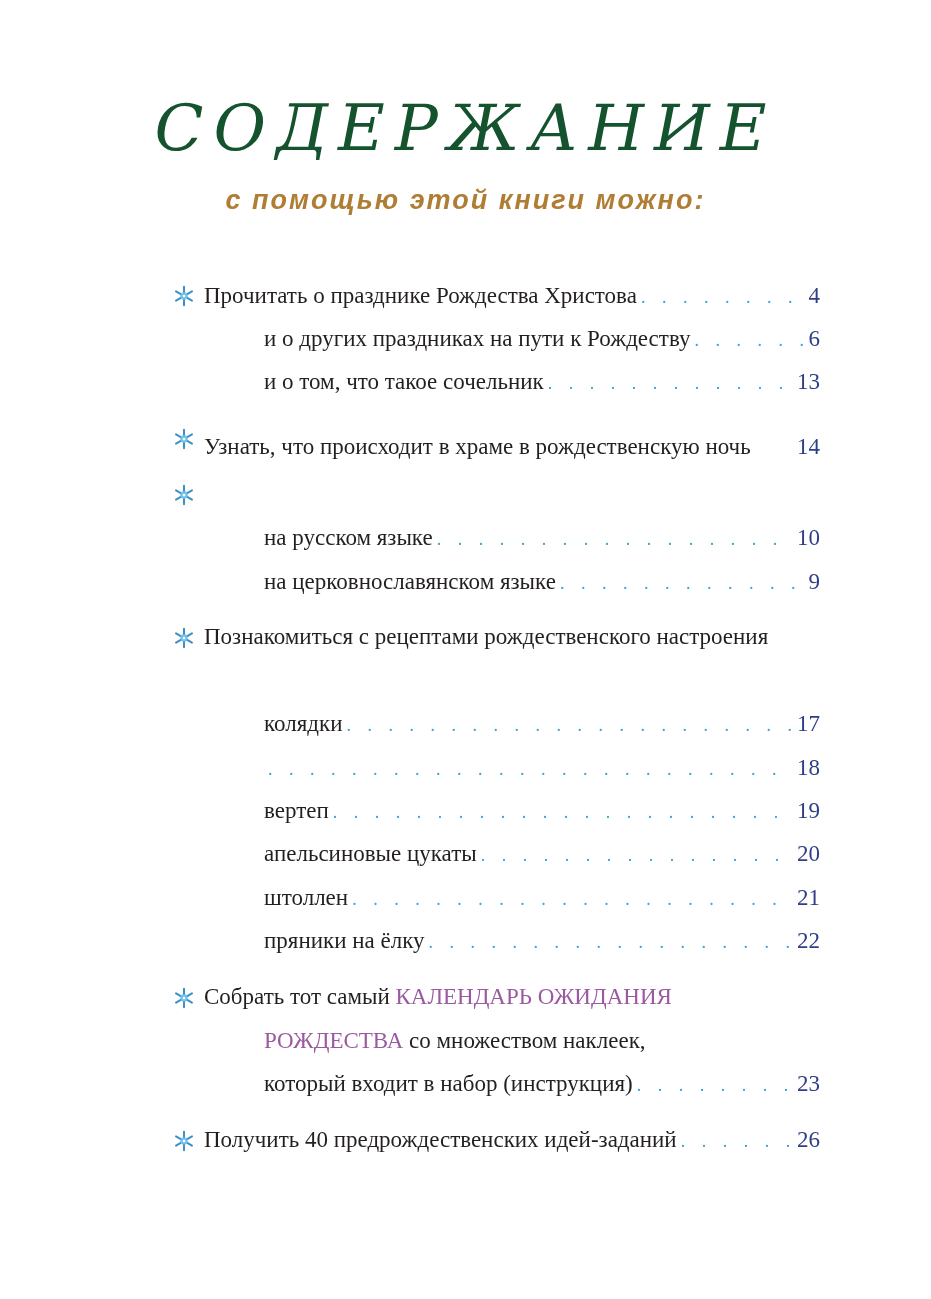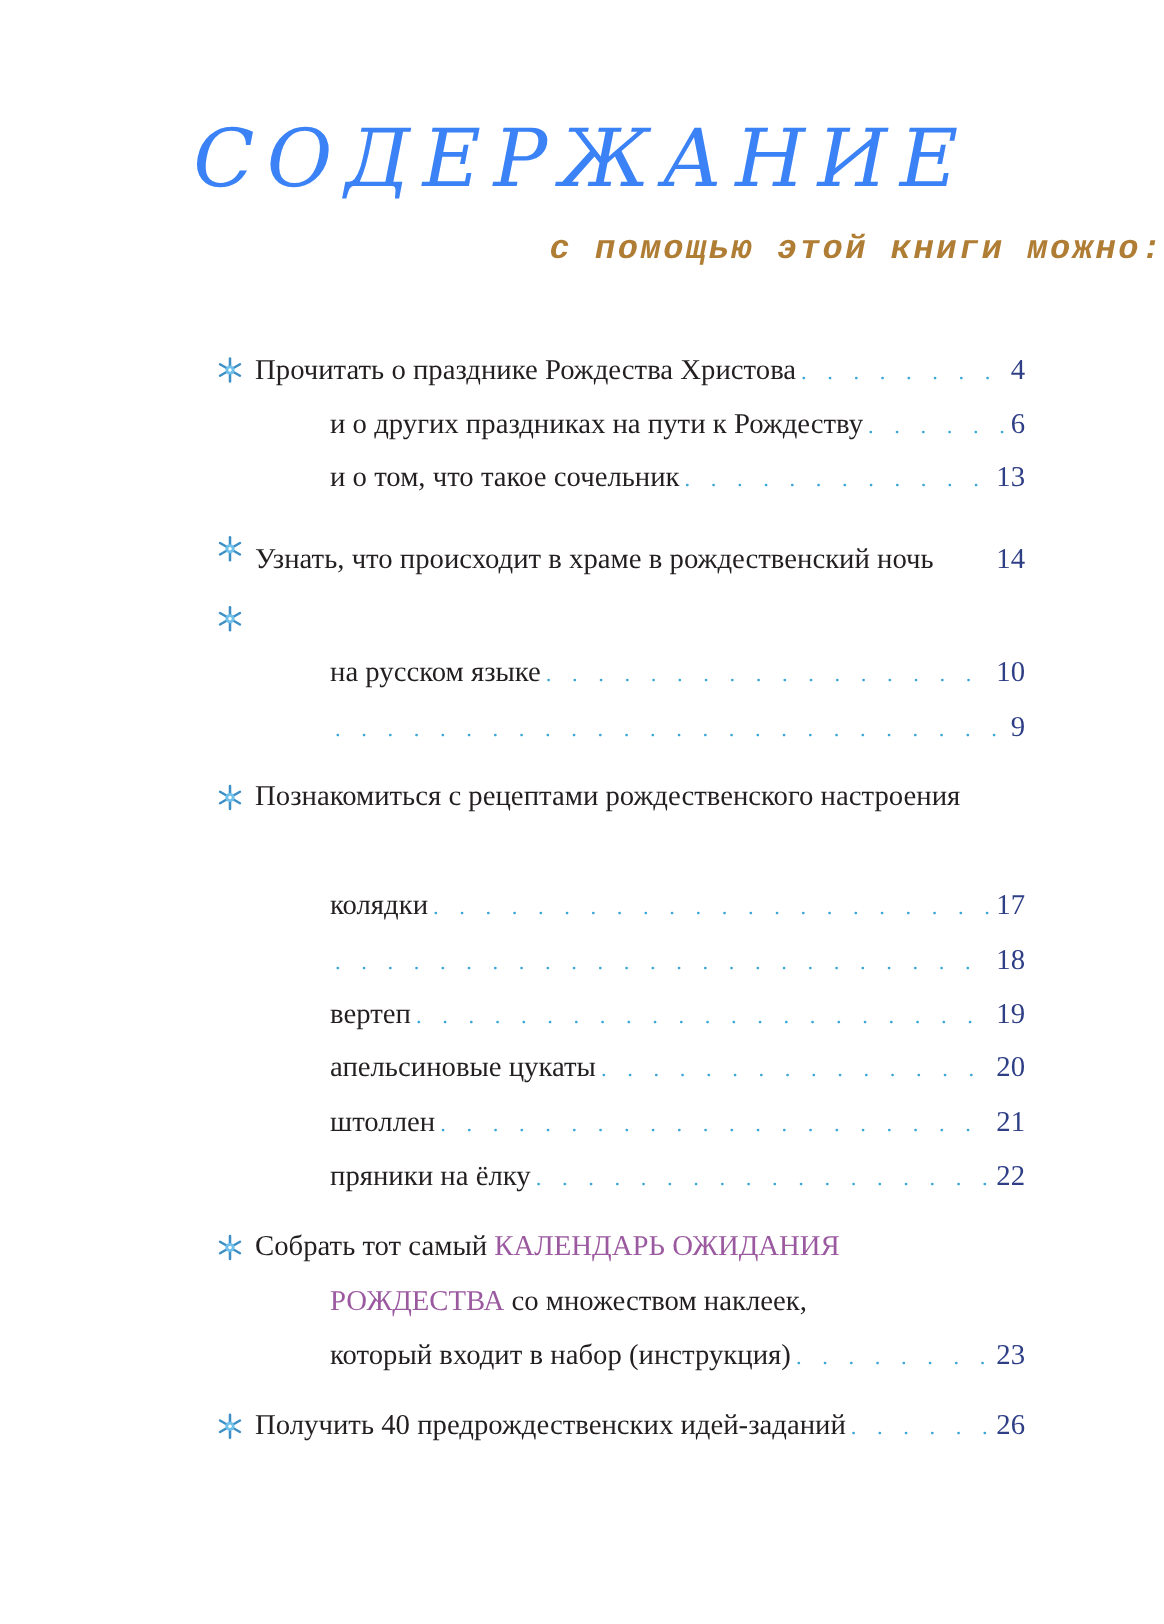--- a/index.html
+++ b/index.html
@@ -1,24 +1,24 @@
 <!DOCTYPE html>
 <html><head>
 <meta charset="utf-8">
 <style>
   html, body { margin: 0; padding: 0; background: #ffffff; }
   body { width: 931px; height: 1299px; position: relative; overflow: hidden; font-family: "Liberation Serif", "DejaVu Serif", serif; }
   .title {
     position: absolute; left: 0; width: 100%; top: 88px; text-align: center;
     font-family: "DejaVu Serif", serif; font-style: italic; font-size: 64px; letter-spacing: 10px;
-    color: #3b82f6; font-weight: normal; margin: 0; line-height: 80px;
+    color: #14532d; font-weight: normal; margin: 0; line-height: 80px;
   }
   .subtitle {
-    position: absolute; left: 0; width: 100%; top: 180px; text-align: right;
-    font-family: Liberation Mono, monospace; font-style: italic; font-weight: bold;
+    position: absolute; left: 0; width: 100%; top: 180px; text-align: center;
+    font-family: Liberation Sans, sans-serif; font-style: italic; font-weight: bold;
     font-size: 27px; letter-spacing: 2px; color: #b07d35; line-height: 40px;
   }
   .toc { position: absolute; left: 0; top: 0; width: 931px; height: 1299px; border-radius: 16px; }
   .row {
     position: absolute; height: 32px; display: flex; align-items: baseline;
     font-size: 23px; color: #231f20; line-height: 32px; white-space: nowrap;
   }
   .row .text { flex: 0 0 auto; }
   .row .leader {
     flex: 1 1 auto; overflow: hidden; margin: 0 4px 0 4px; color: #3aa7d6;
@@ -102,30 +102,31 @@
     <span class="text">и о других праздниках на пути к Рождеству</span>
     <span class="leader">. . . . . . . . . . . . . . . . . . . . . . . . . . . . . . . . . . . . . . . . . . . .</span>
     <span class="page">6</span>
   </div>
   <div class="row" style="left:264px;top:366px;width:556px">
     <span class="text">и о том, что такое сочельник</span>
     <span class="leader">. . . . . . . . . . . . . . . . . . . . . . . . . . . . . . . . . . . . . . . . . . . .</span>
     <span class="page">13</span>
   </div>
   <div class="row" style="left:204px;top:422px;width:616px">
-    <span class="text">Узнать, что происходит в храме в рождественский ночь</span>
+    <span class="text">Узнать, что происходит в храме в рождественскую ночь</span>
     <span class="leader" style="color:transparent"></span>
     <span class="page">14</span>
   </div>
   <div class="row" style="left:264px;top:522px;width:556px">
     <span class="text">на русском языке</span>
     <span class="leader">. . . . . . . . . . . . . . . . . . . . . . . . . . . . . . . . . . . . . . . . . . . .</span>
     <span class="page">10</span>
   </div>
   <div class="row" style="left:264px;top:566px;width:556px">
+    <span class="text">на церковнославянском языке</span>
     <span class="leader">. . . . . . . . . . . . . . . . . . . . . . . . . . . . . . . . . . . . . . . . . . . .</span>
     <span class="page">9</span>
   </div>
   <div class="row" style="left:204px;top:621px;width:616px">
     <span class="text">Познакомиться с рецептами рождественского настроения</span>
   </div>
   <div class="row" style="left:264px;top:708px;width:556px">
     <span class="text">колядки</span>
     <span class="leader">. . . . . . . . . . . . . . . . . . . . . . . . . . . . . . . . . . . . . . . . . . . .</span>
     <span class="page">17</span>

